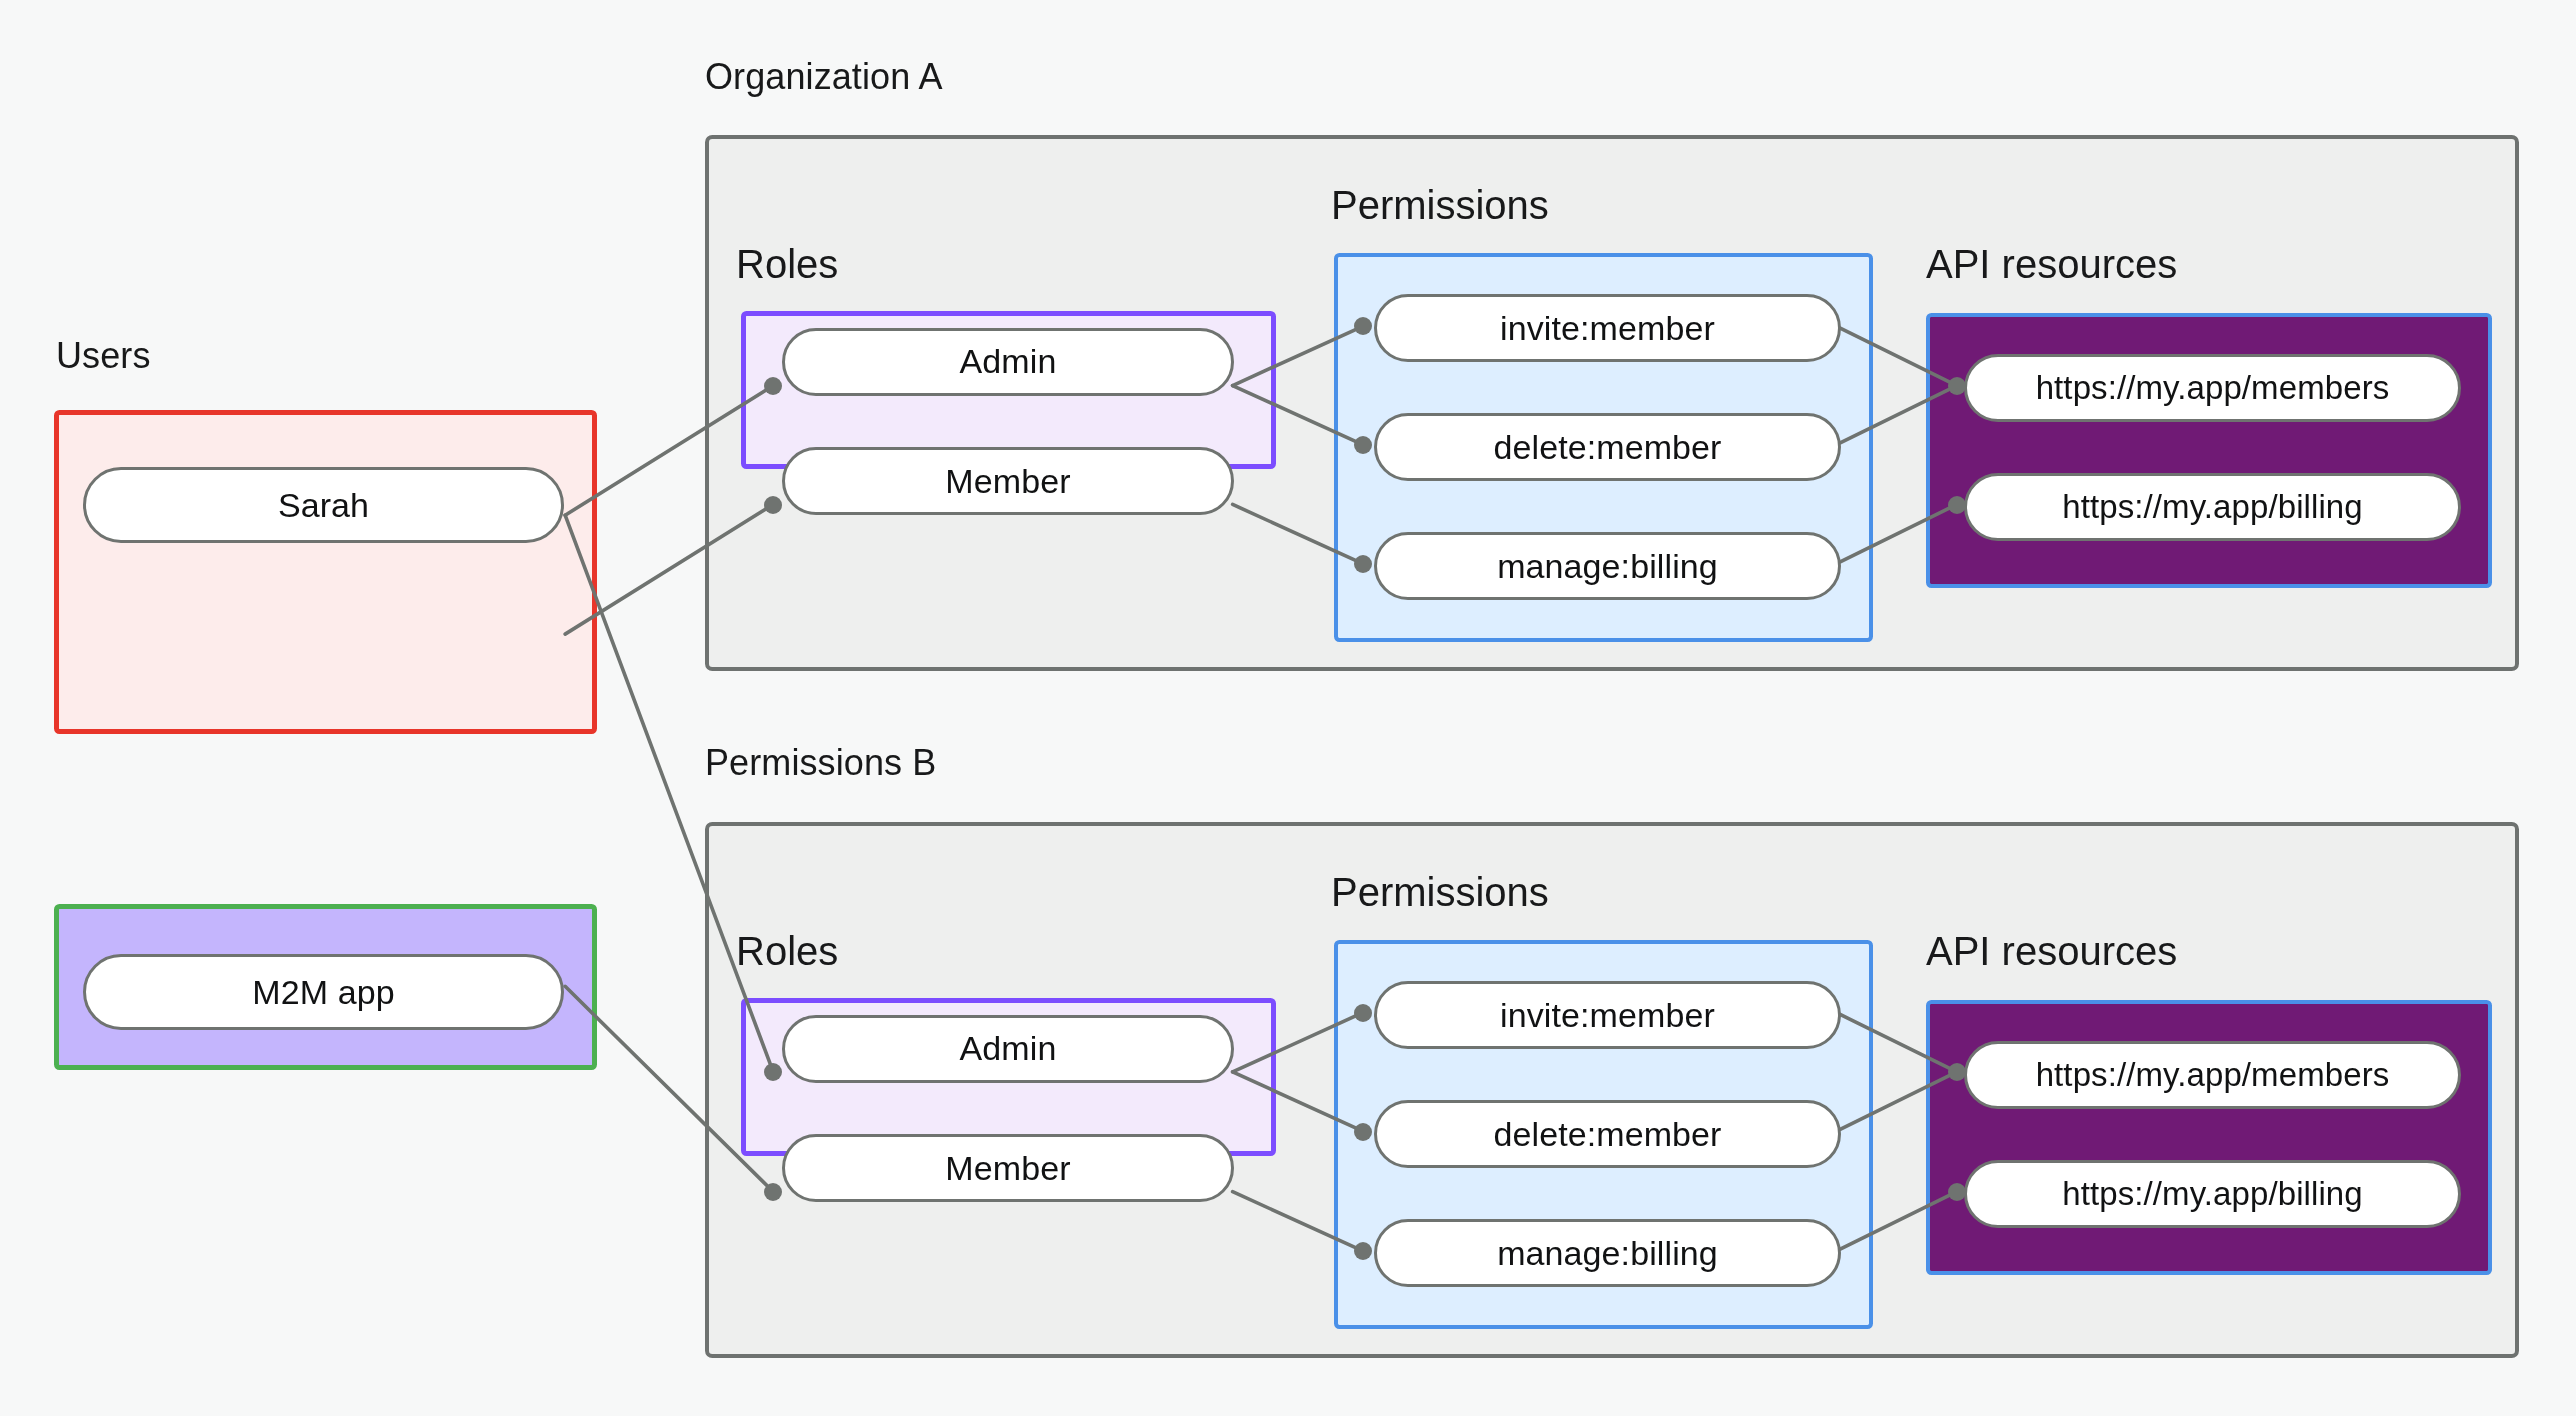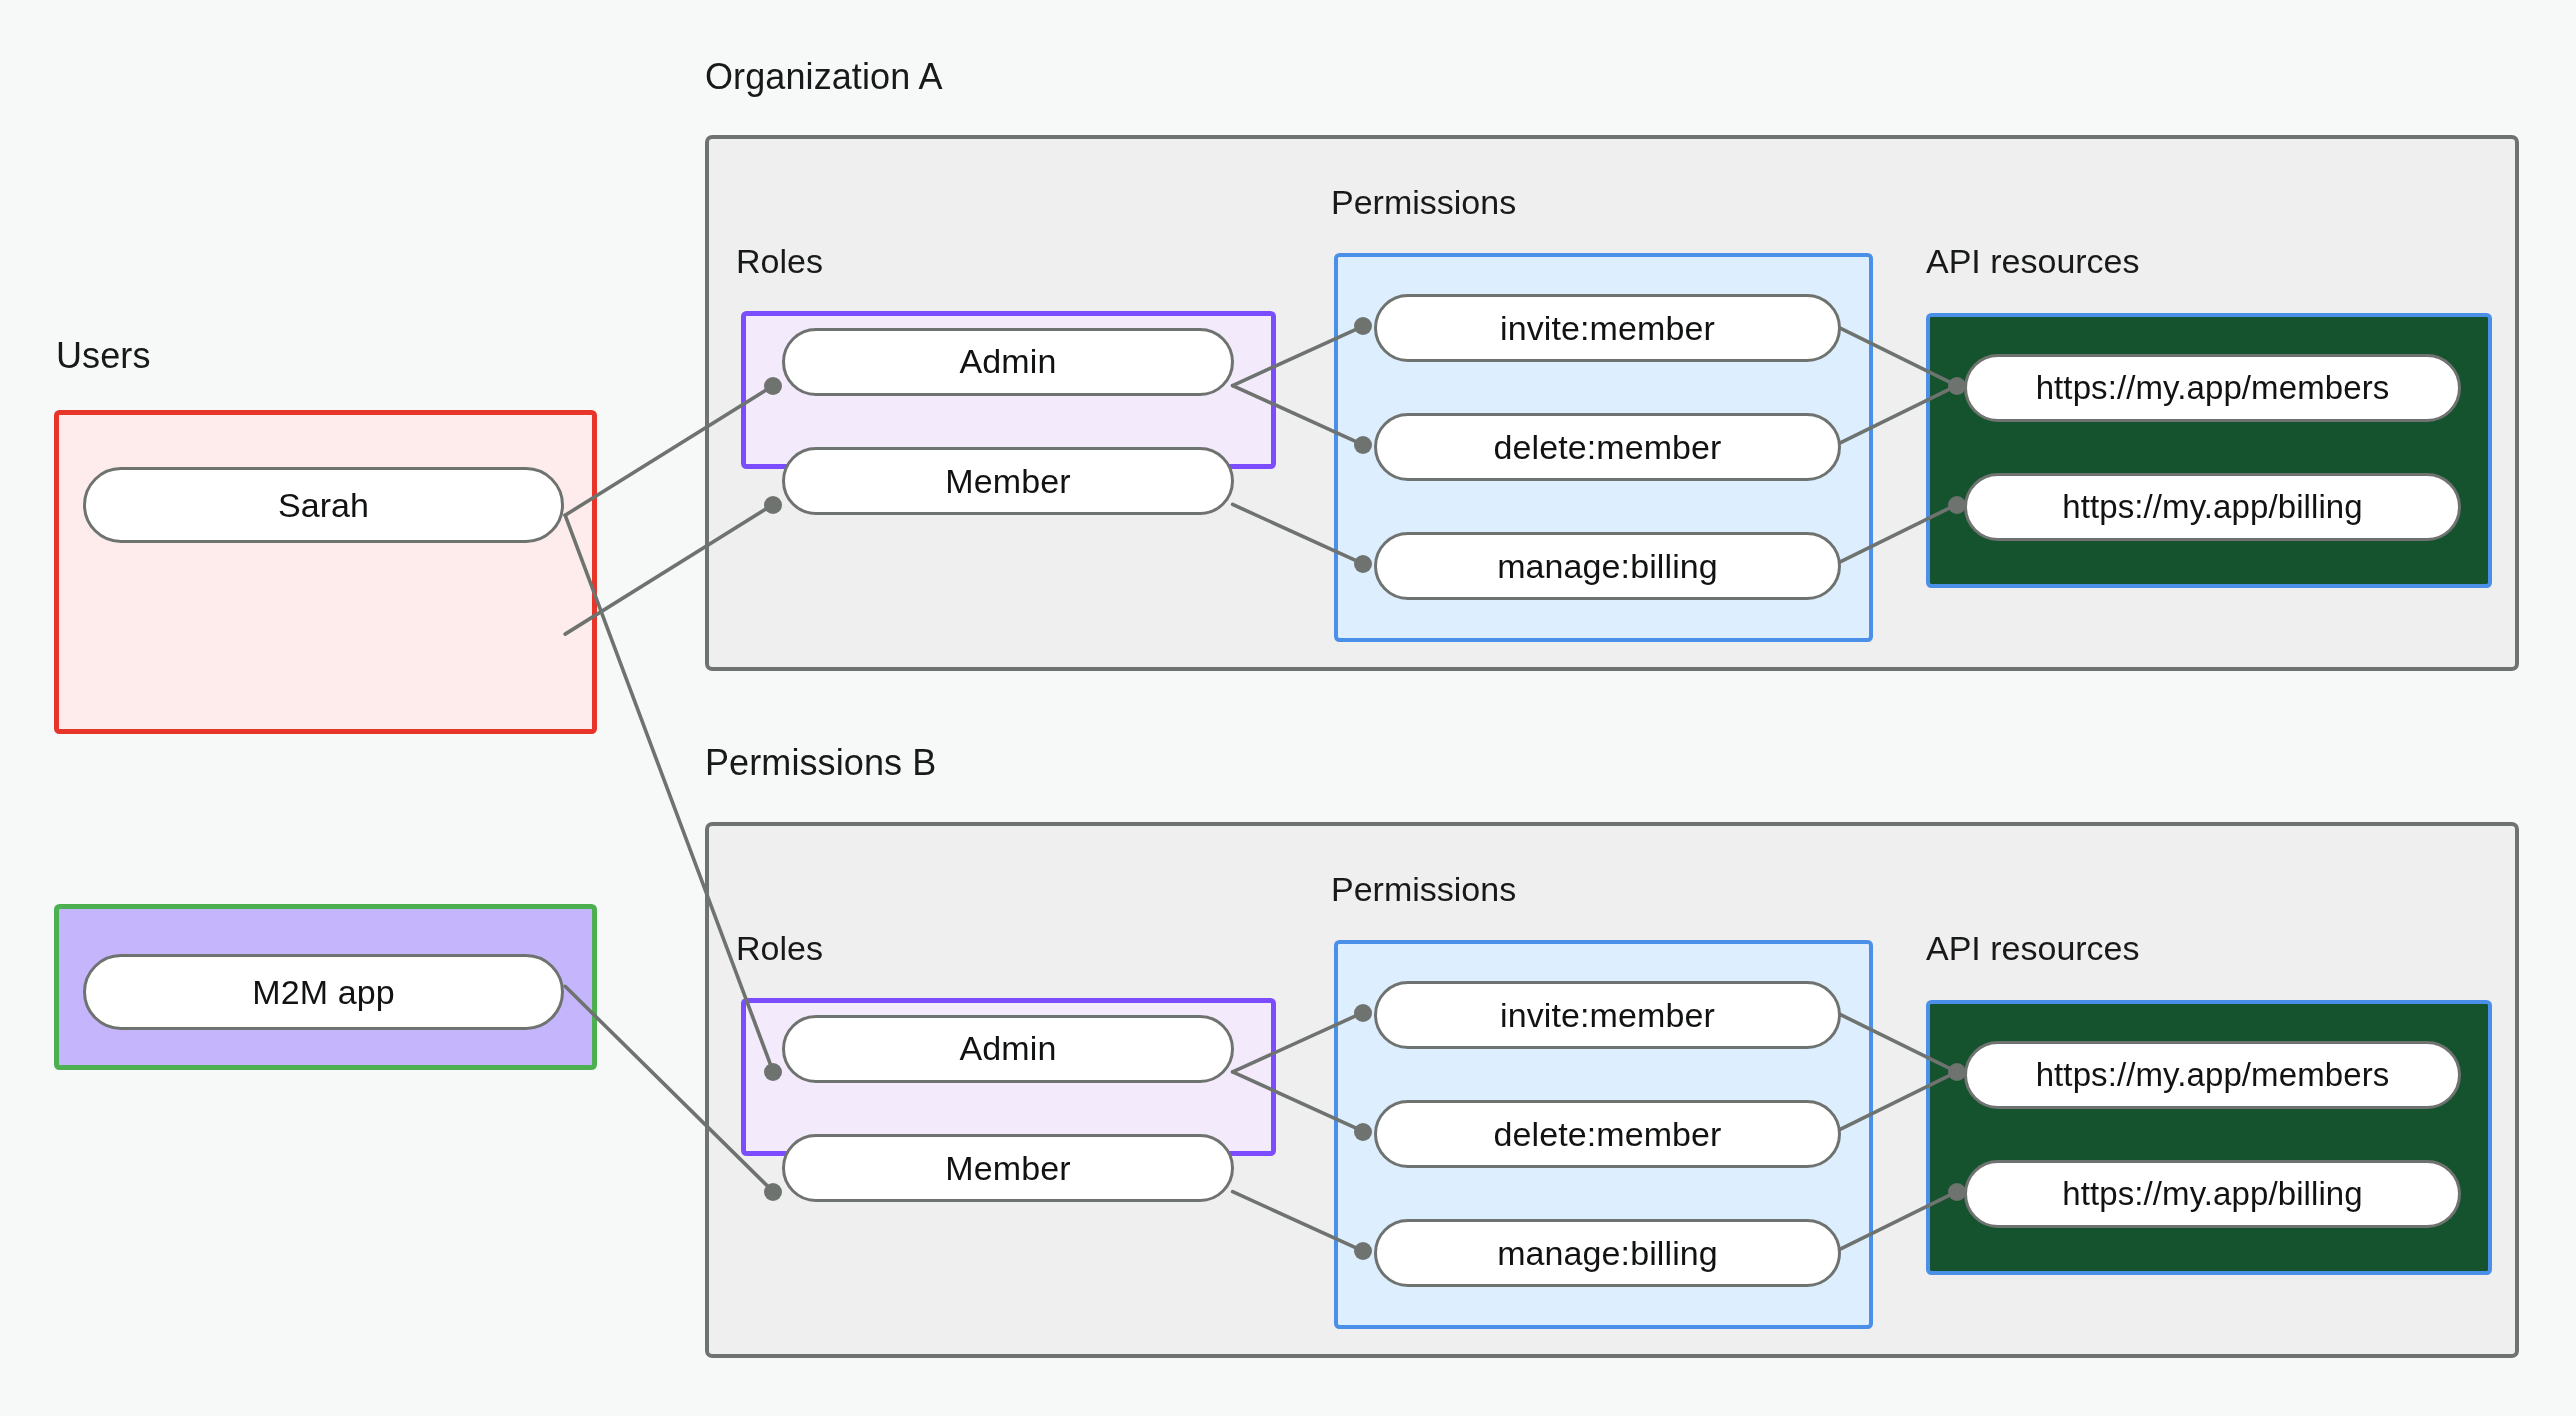--- a/index.html
+++ b/index.html
@@ -19,38 +19,38 @@
   .grp-label{
     position:absolute;
     font-size:36px;
     color:#18191a;
     letter-spacing:0.1px;
     white-space:nowrap;
     line-height:1;
   }
   .inner-label{
     position:absolute;
-    font-size:34px;
+    font-size:40px;
     color:#18191a;
     white-space:nowrap;
     line-height:1;
   }
 
   
   .container-box{
     position:absolute;
     box-sizing:border-box;
     border-radius:5.4px;
   }
   .box-users{background:#fdeceb;border:5.4px solid #e8352a;}
   .box-m2m{background:#c4b5fd;border:5.4px solid #4cb050;}
   .box-org{background:#eeefee;border:4.5px solid #6e7270;border-radius:7.2px;}
   .box-roles{background:#f3eafc;border:5.4px solid #7c4dff;}
   .box-perms{background:#ddeeff;border:4.5px solid #4a90e8;}
-  .box-api{background:#14532d;border:4.5px solid #4a90e8;}
+  .box-api{background:#701a75;border:4.5px solid #4a90e8;}
 
   
   .pill{
     position:absolute;
     box-sizing:border-box;
     background:#ffffff;
     border:3.6px solid #6f7370;
     border-radius:900px;
     display:flex;
     align-items:center;

